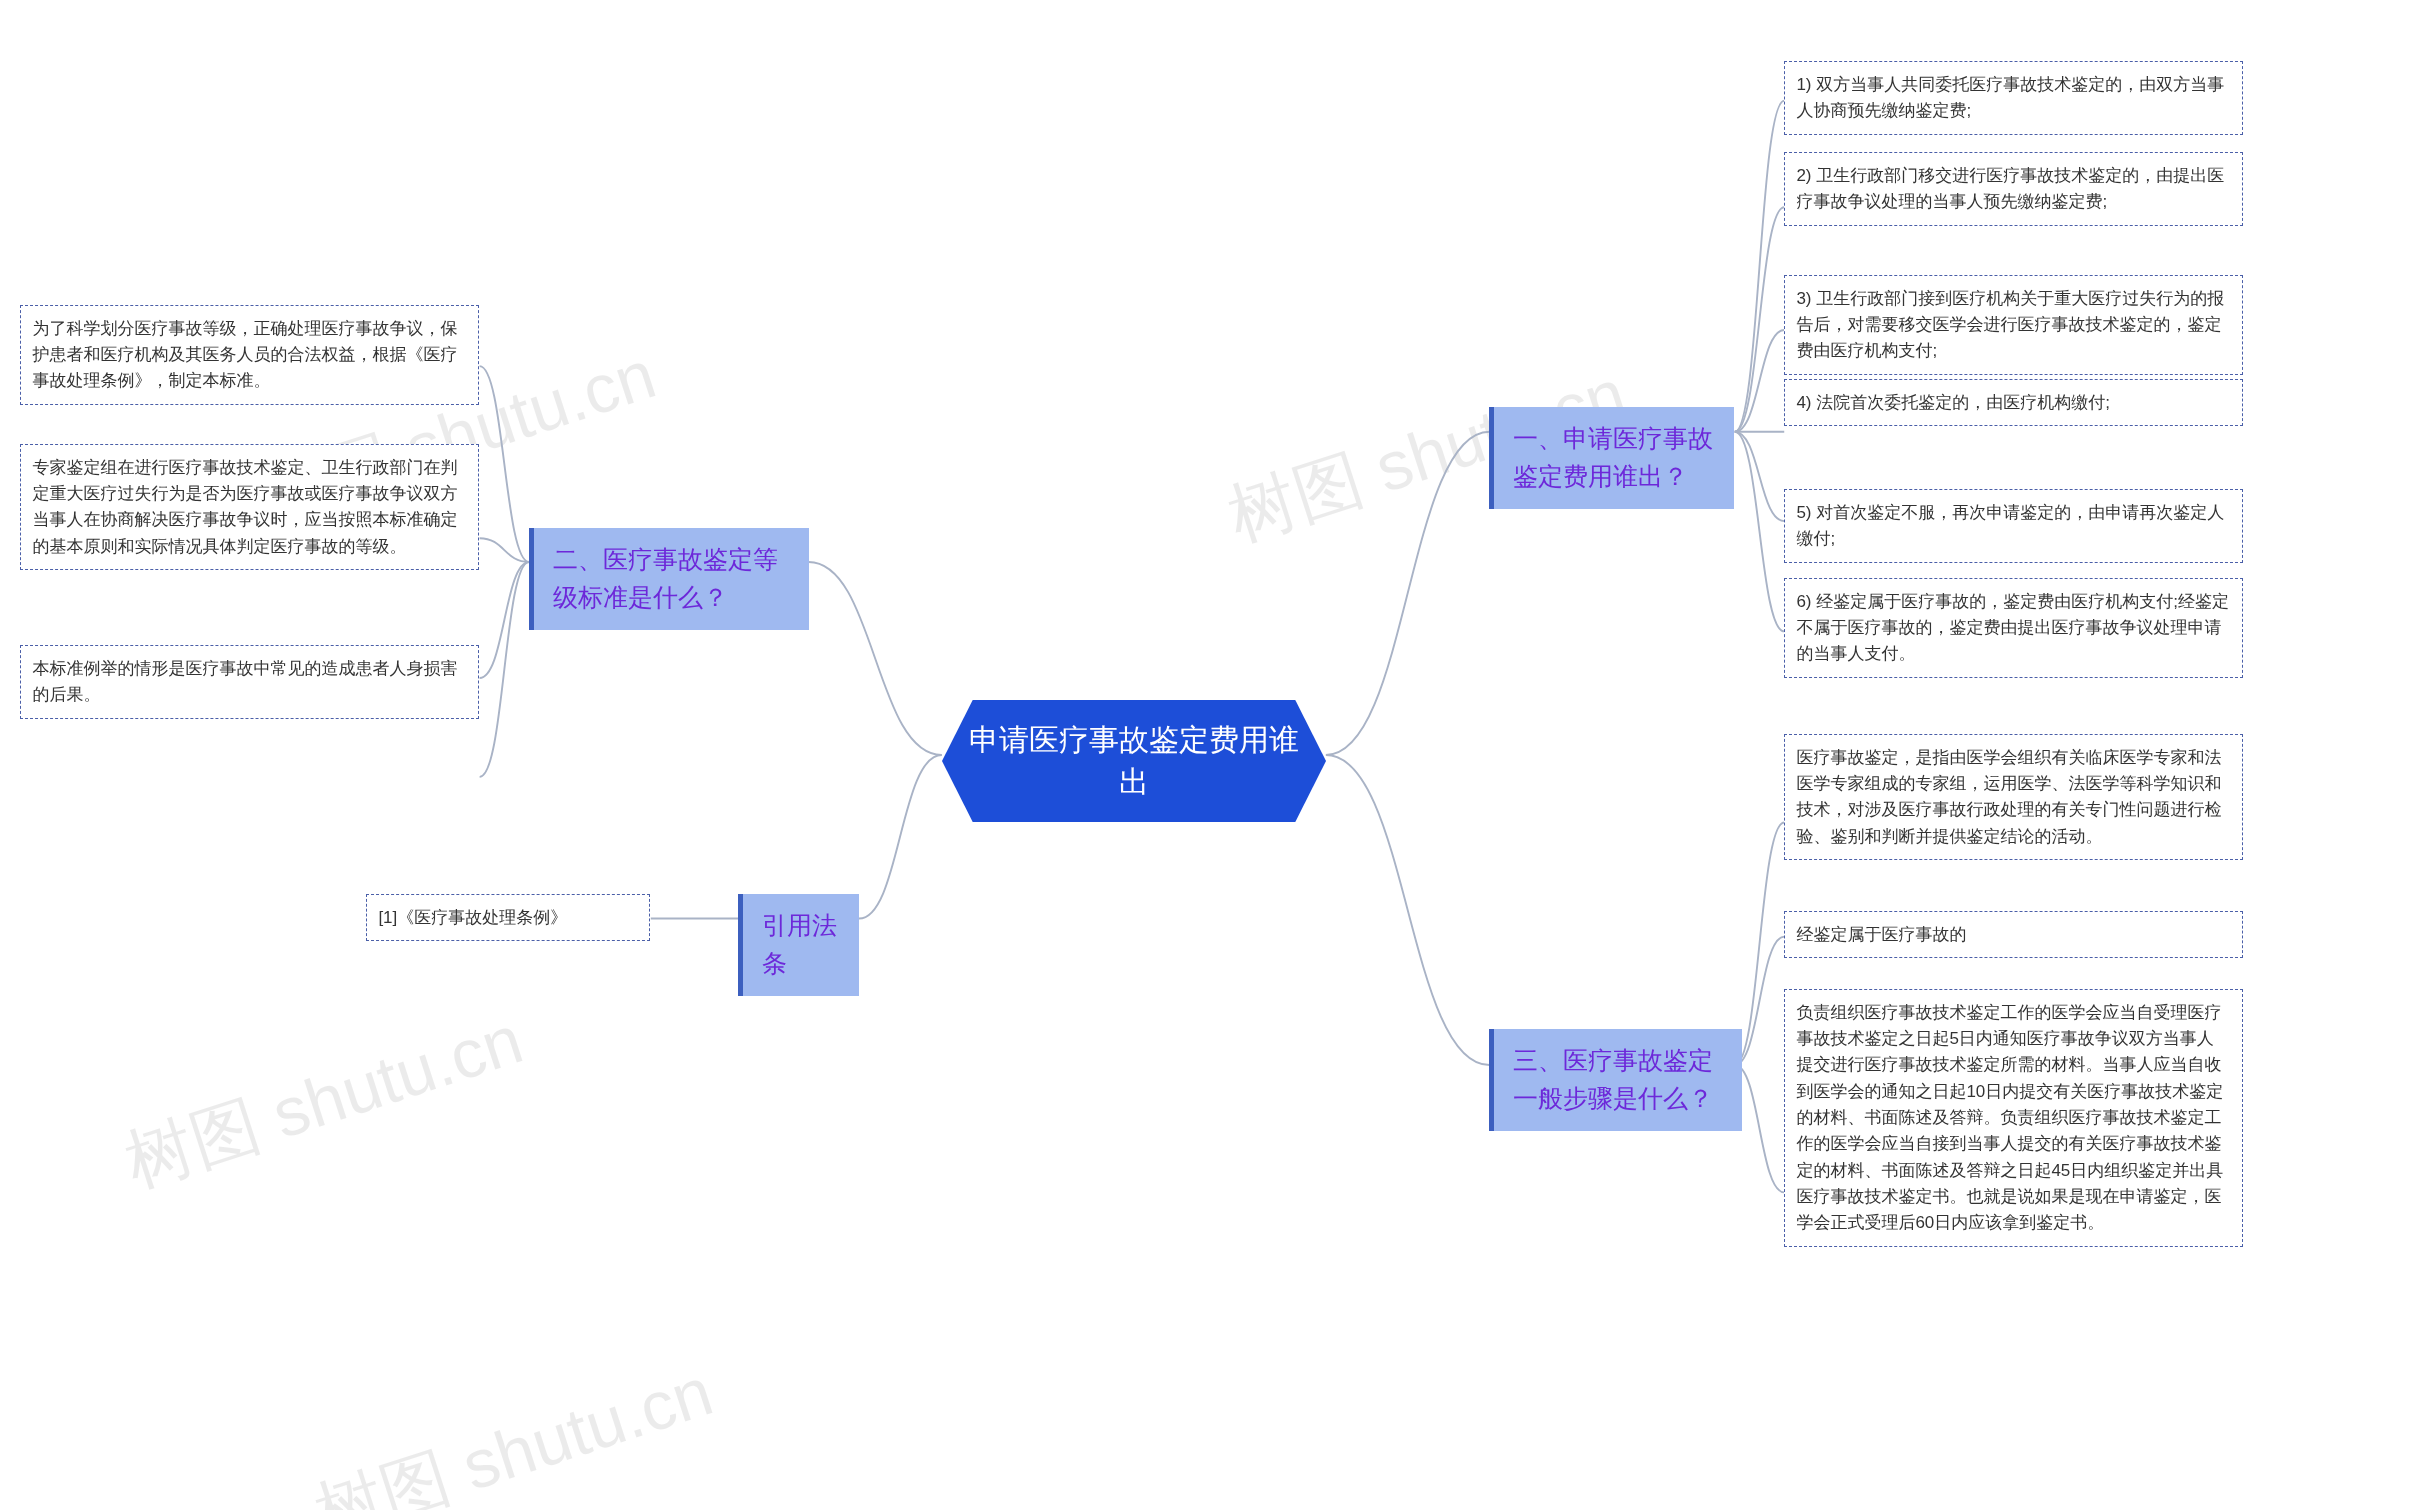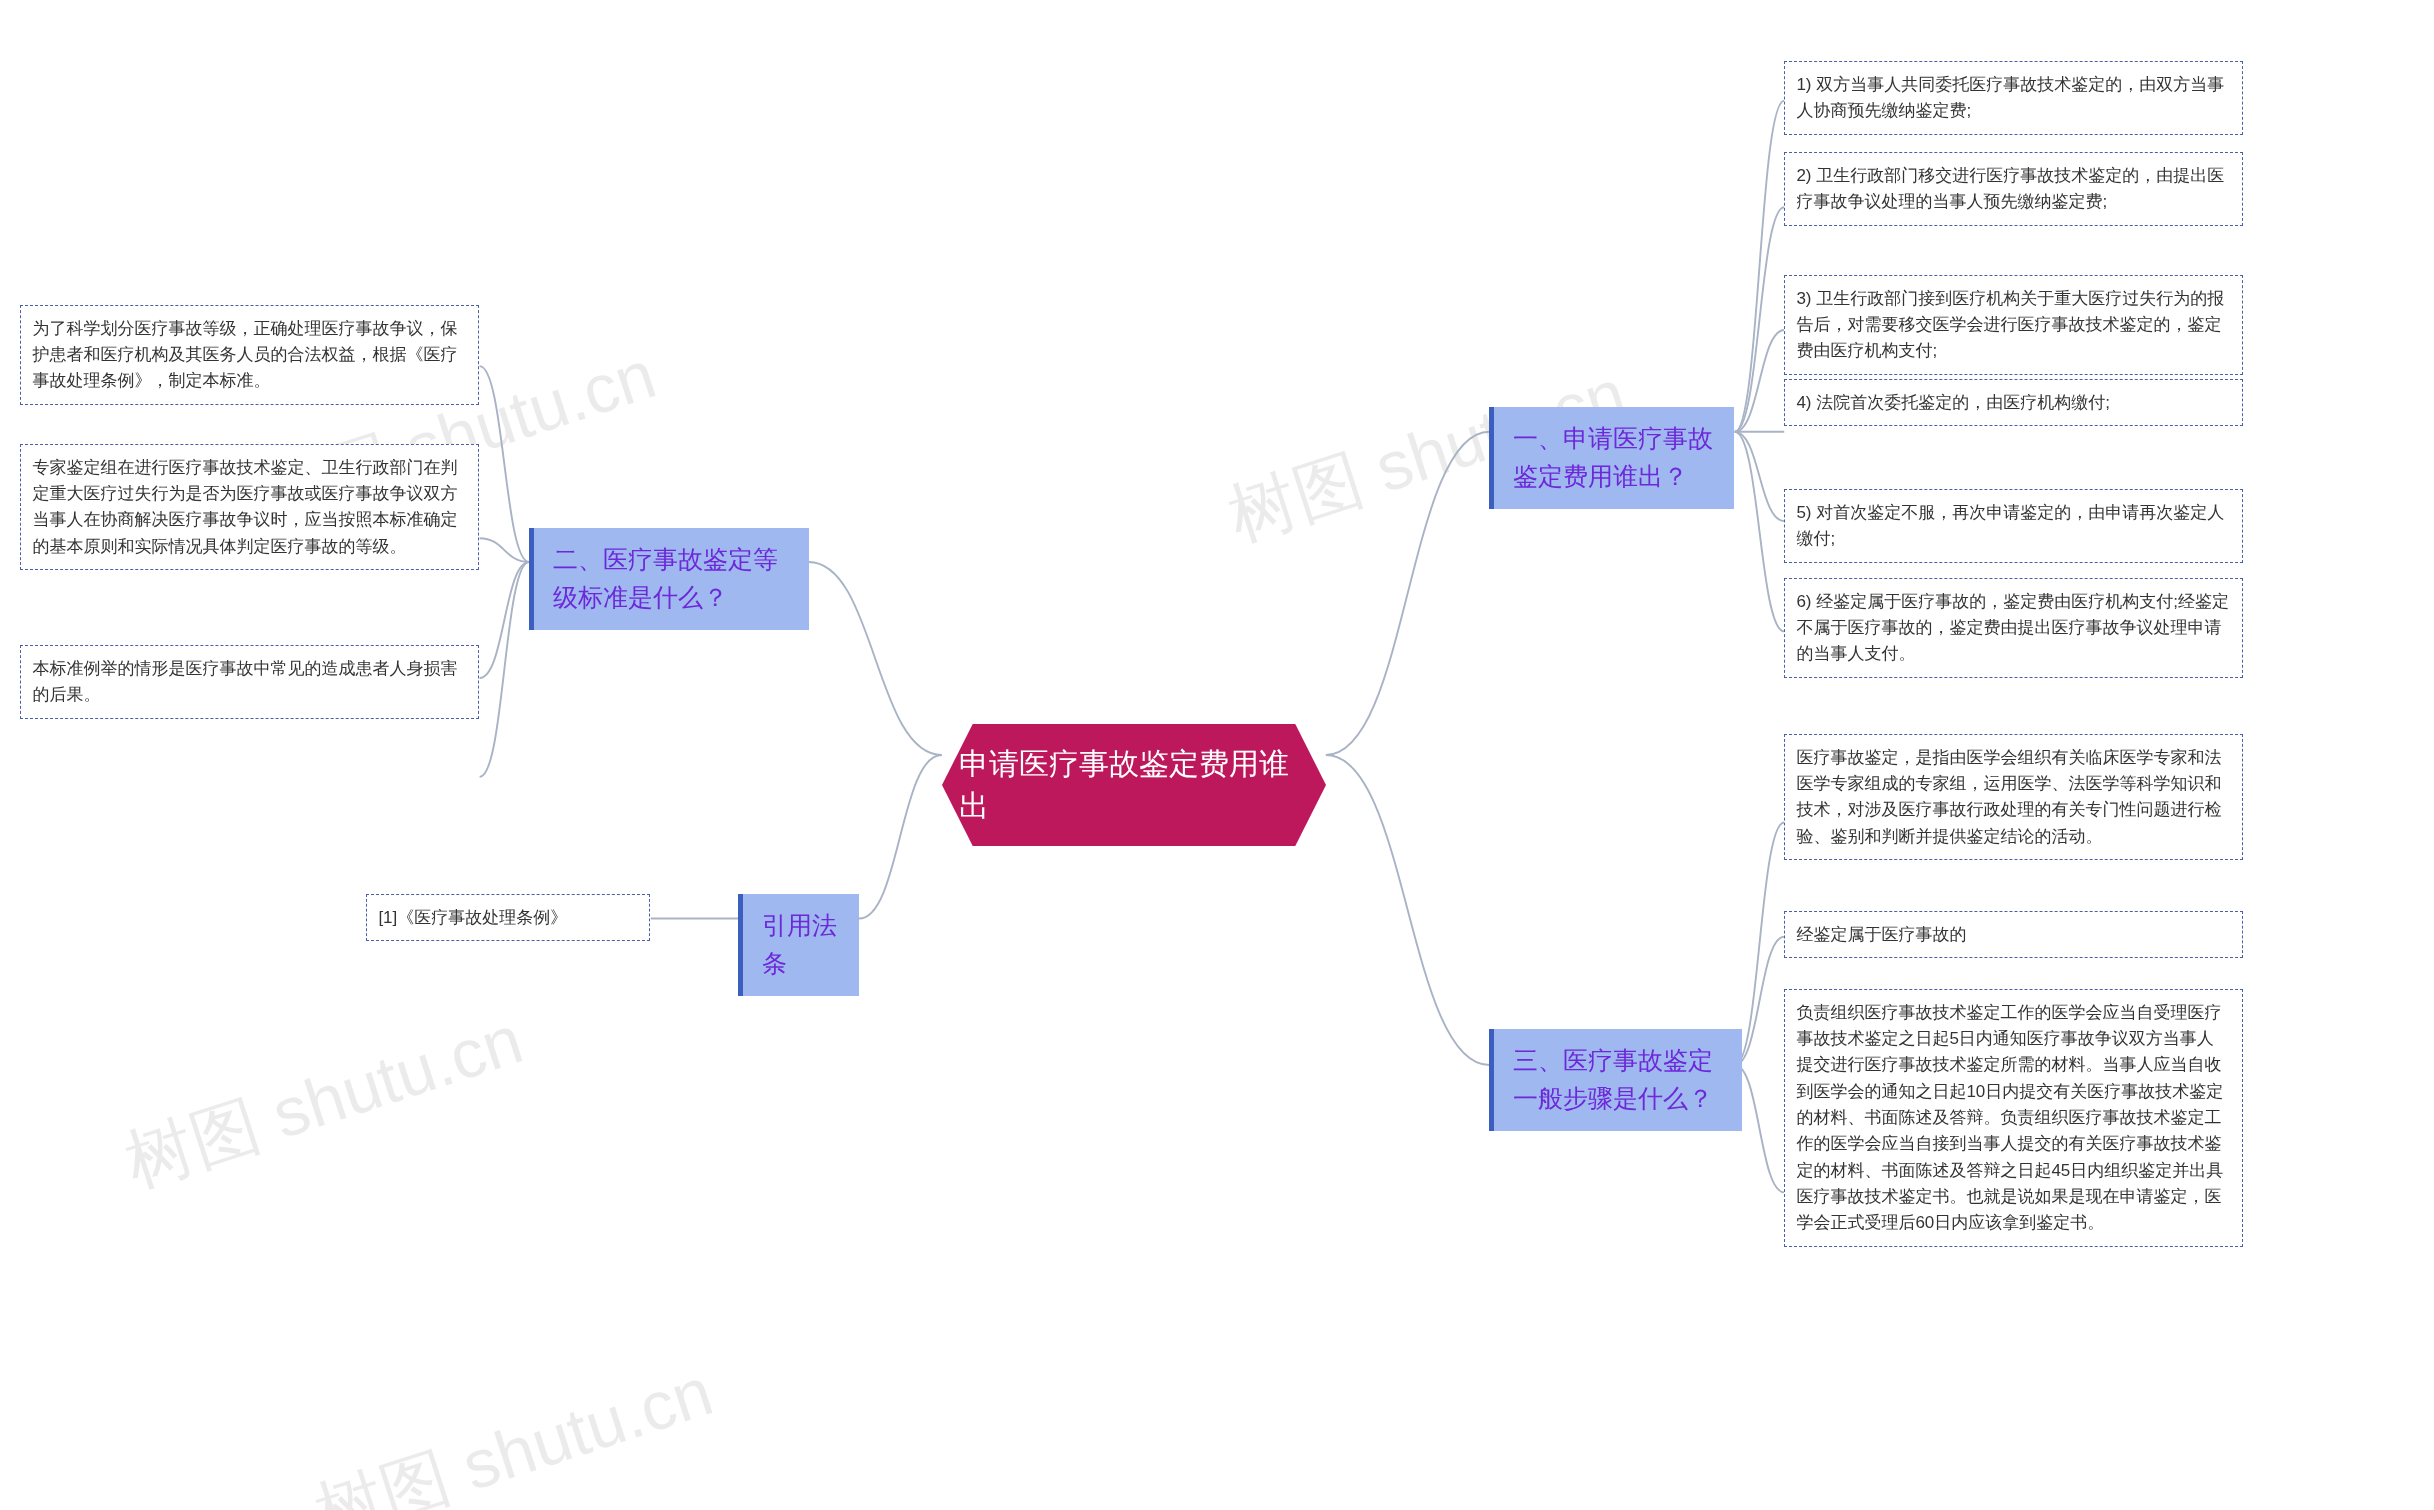--- a/index.html
+++ b/index.html
@@ -21,30 +21,29 @@
     color: rgba(0,0,0,0.08);
     font-size: 68px;
     transform: rotate(-18deg);
     transform-origin: left top;
     white-space: nowrap;
     pointer-events: none;
     user-select: none;
   }
   .center-node {
     position: absolute;
-    background: #be185d;
+    background: #1d4ed8;
     color: #ffffff;
     font-size: 30px;
     line-height: 1.4;
-    text-align: left;
+    text-align: center;
     padding: 19px 17px;
     width: 384px;
     box-sizing: border-box;
     clip-path: polygon(8% 0, 92% 0, 100% 50%, 92% 100%, 8% 100%, 0 50%);
-    margin-top: 24px;
   }
   .branch-node {
     position: absolute;
     background: #9fb9f0;
     color: #6d28d9;
     font-size: 25px;
     line-height: 1.5;
     padding: 13.3px 15px 13.3px 19px;
     box-sizing: border-box;
     border-left: 5.7px solid #3c5fbf;

